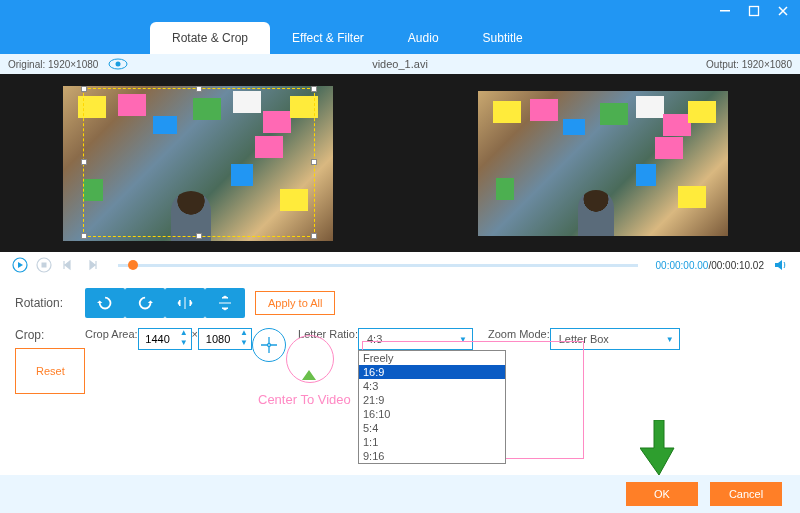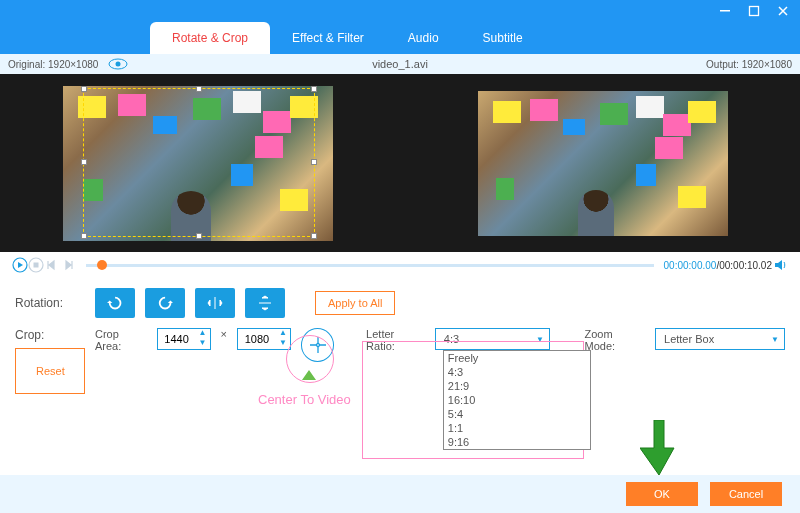--- a/index.html
+++ b/index.html
@@ -4,67 +4,67 @@
 <style>
 * { box-sizing: border-box; margin: 0; padding: 0; font-family: Arial, sans-serif; }
 body { width: 800px; height: 513px; background: #fff; overflow: hidden; position: relative; }
 
 .titlebar { height: 22px; background: #2196f3; display: flex; justify-content: flex-end; align-items: center; padding-right: 10px; gap: 15px; }
 .titlebar .wbtn { width: 14px; height: 14px; color: #fff; cursor: pointer; display: flex; align-items: center; justify-content: center; }
 .titlebar .wbtn svg { width: 12px; height: 12px; }
 
 .tabs { height: 32px; background: #2196f3; display: flex; padding-left: 150px; gap: 0; }
 .tab { padding: 0 22px; height: 32px; display: flex; align-items: center; color: #fff; font-size: 12px; cursor: pointer; }
-.tab.active { background: #fff; color: #ef4444; border-radius: 6px 6px 0 0; }
+.tab.active { background: #fff; color: #404040; border-radius: 6px 6px 0 0; }
 
 .infobar { height: 20px; background: #eaf6ff; display: flex; align-items: center; font-size: 10px; color: #555; padding: 0 8px; justify-content: space-between; }
 .infobar .eye { width: 20px; height: 12px; color: #1a9de0; }
 .infobar .center { position: absolute; left: 50%; transform: translateX(-50%); font-size: 11px; }
 
 .preview-row { height: 178px; background: #1a1a1a; display: flex; gap: 10px; }
 .preview-pane { flex: 1; position: relative; display: flex; align-items: center; justify-content: center; }
 .thumb { width: 270px; height: 155px; position: relative; background: linear-gradient(135deg,#c9a870 0%,#8a6b4a 20%,#6b8aa0 40%,#4a6b5a 60%,#d9b880 80%,#7a5a3a 100%); }
 .sticky { position: absolute; width: 28px; height: 22px; }
 .sticky.pink { background: #ff69b4; }
 .sticky.yellow { background: #ffeb3b; }
 .sticky.green { background: #4caf50; }
 .sticky.blue { background: #2196f3; }
 .sticky.white { background: #f5f5f5; }
 .person { position: absolute; bottom: 0; left: 40%; width: 40px; height: 50px; background: radial-gradient(circle at 50% 20%,#3a2a1a 0%,#3a2a1a 30%,transparent 31%),linear-gradient(#5a6b7a,#5a6b7a); border-radius: 20px 20px 0 0; }
 .crop-overlay { position: absolute; border: 1px dashed #ffd700; }
 .crop-handle { position: absolute; width: 6px; height: 6px; background: #fff; border: 1px solid #888; }
 
-.playbar { height: 26px; display: flex; align-items: center; padding: 0 12px; background: #fff; }
+.playbar { height: 26px; display: flex; align-items: center; padding: 0 12px; gap: 8px; background: #fff; }
 .pctl { width: 16px; height: 16px; color: #1a9de0; cursor: pointer; display: flex; align-items: center; justify-content: center; }
 .pctl.disabled { color: #c5d2de; }
 .seek { flex: 1; height: 3px; background: #d0e6f7; position: relative; margin: 0 10px; }
 .seek-dot { position: absolute; left: 2%; top: -4px; width: 10px; height: 10px; background: #ff7f27; border-radius: 50%; }
 .timecode { font-size: 10px; color: #333; }
 .timecode .cur { color: #1a9de0; }
 
 .controls { padding: 10px 15px 5px 15px; font-size: 11px; color: #555; }
-.row { display: flex; align-items: center; gap: 10px; margin-bottom: 10px; }
+.row { display: flex; align-items: center; margin-bottom: 10px; }
 .label { width: 70px; font-size: 12px; }
 .rot-btn { width: 40px; height: 30px; background: #1a9de0; color: #fff; display: flex; align-items: center; justify-content: center; cursor: pointer; border-radius: 2px; }
 .rot-btn svg { width: 16px; height: 16px; }
 .apply-all { border: 1px solid #ff7f27; color: #ff7f27; padding: 5px 12px; font-size: 11px; cursor: pointer; background: #fff; }
 .reset { border: 1px solid #ff7f27; color: #ff7f27; padding: 16px 20px; font-size: 11px; cursor: pointer; background: #fff; }
 
 .numf { display: inline-flex; align-items: center; border: 1px solid #1a9de0; height: 22px; }
 .numf input { width: 38px; border: none; text-align: center; font-size: 11px; outline: none; }
 .numf .spin { width: 14px; display: flex; flex-direction: column; }
 .numf .spin div { height: 10px; color: #1a9de0; font-size: 8px; line-height: 8px; text-align: center; cursor: pointer; }
 
 .center-btn { width: 34px; height: 34px; border: 1px solid #1a9de0; border-radius: 50%; display: flex; align-items: center; justify-content: center; cursor: pointer; position: relative; }
 .center-btn svg { width: 20px; height: 20px; color: #1a9de0; }
 
 .selwrap { position: relative; display: inline-block; }
 .sel { border: 1px solid #1a9de0; height: 22px; display: flex; align-items: center; padding: 0 20px 0 8px; font-size: 11px; min-width: 115px; cursor: pointer; position: relative; }
 .sel .arr { position: absolute; right: 5px; color: #1a9de0; font-size: 8px; }
-.dropdown { position: absolute; top: 22px; left: 8px; width: 148px; border: 1px solid #888; background: #fff; z-index: 10; font-size: 11px; }
+.dropdown { position: absolute; top: 22px; left: 0; width: 148px; border: 1px solid #888; background: #fff; z-index: 10; font-size: 11px; }
 .dropdown .opt { padding: 1px 4px; cursor: pointer; }
 .dropdown .opt.selected { background: #0a5bc4; color: #fff; }
 
 .hint-circle { position: absolute; border: 1px solid #ff8ac4; border-radius: 50%; pointer-events: none; }
 .hint-arrow { position: absolute; color: #6abf4b; pointer-events: none; }
 .hint-text { position: absolute; color: #ff8ac4; font-size: 13px; pointer-events: none; }
 .big-arrow { position: absolute; pointer-events: none; }
 
 .hint-box { position: absolute; border: 1px solid #ff8ac4; pointer-events: none; }
 
@@ -247,20 +247,21 @@
     </div>
     <div style="width:12px"></div>
     <span>Letter Ratio:</span>
     <div class="selwrap">
       <div class="sel">
         <span>4:3</span>
           <span class="arr">▼</span>
       </div>
       <div class="dropdown">
         <div class="opt">Freely</div>
+        <div class="opt selected">16:9</div>
         <div class="opt">4:3</div>
         <div class="opt">21:9</div>
         <div class="opt">16:10</div>
         <div class="opt">5:4</div>
         <div class="opt">1:1</div>
         <div class="opt">9:16</div>
       </div>
     </div>
     <div style="width:15px"></div>
     <span>Zoom Mode:</span>

